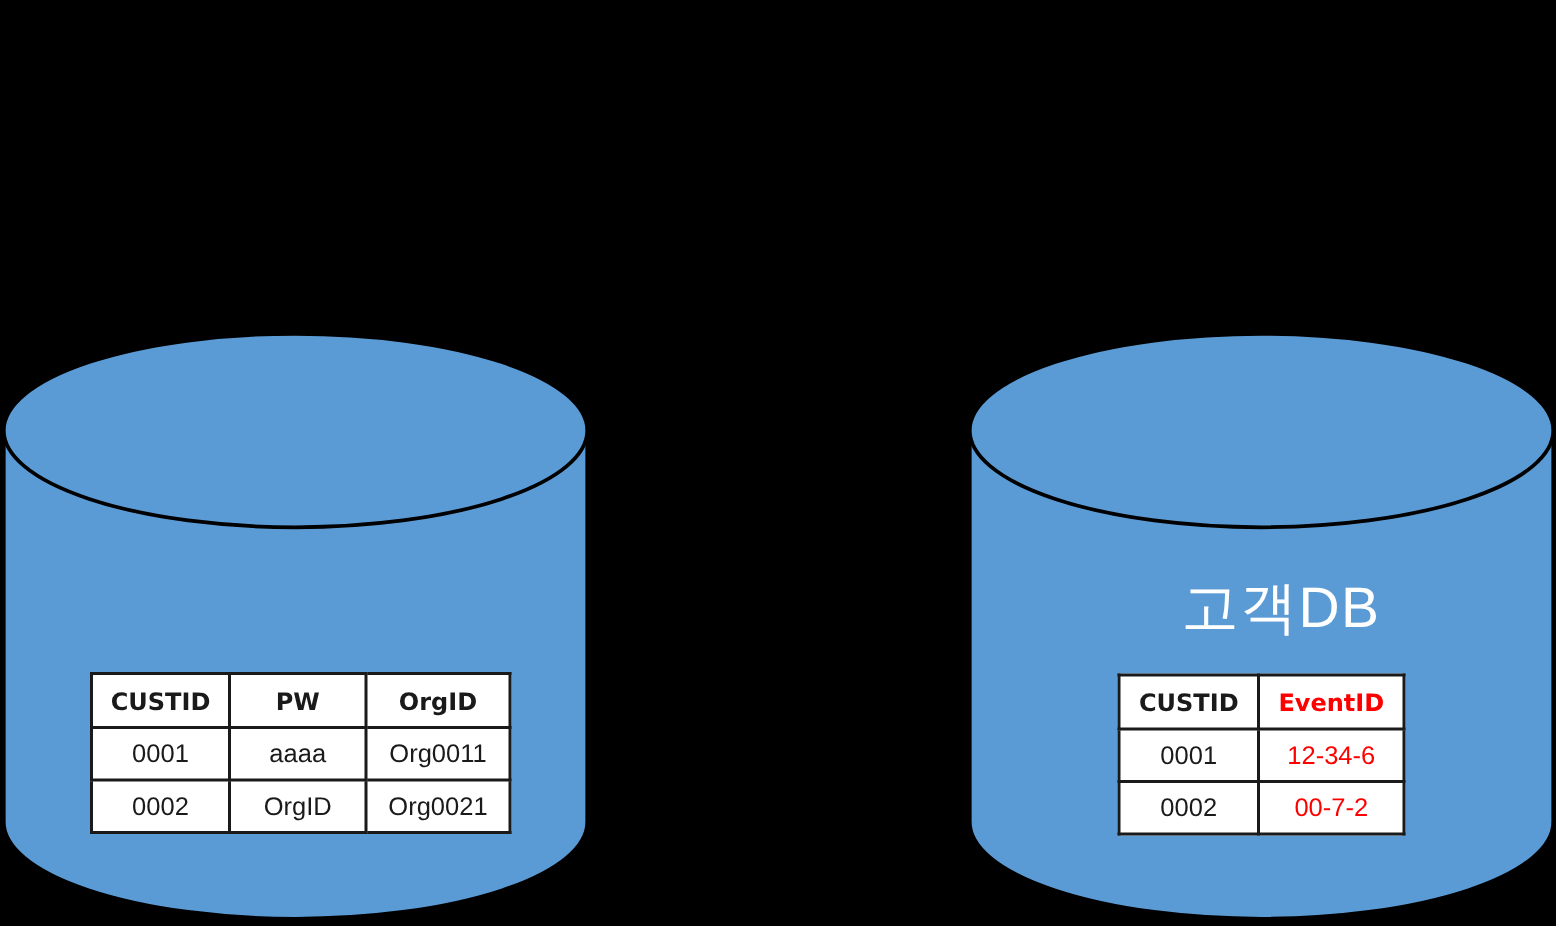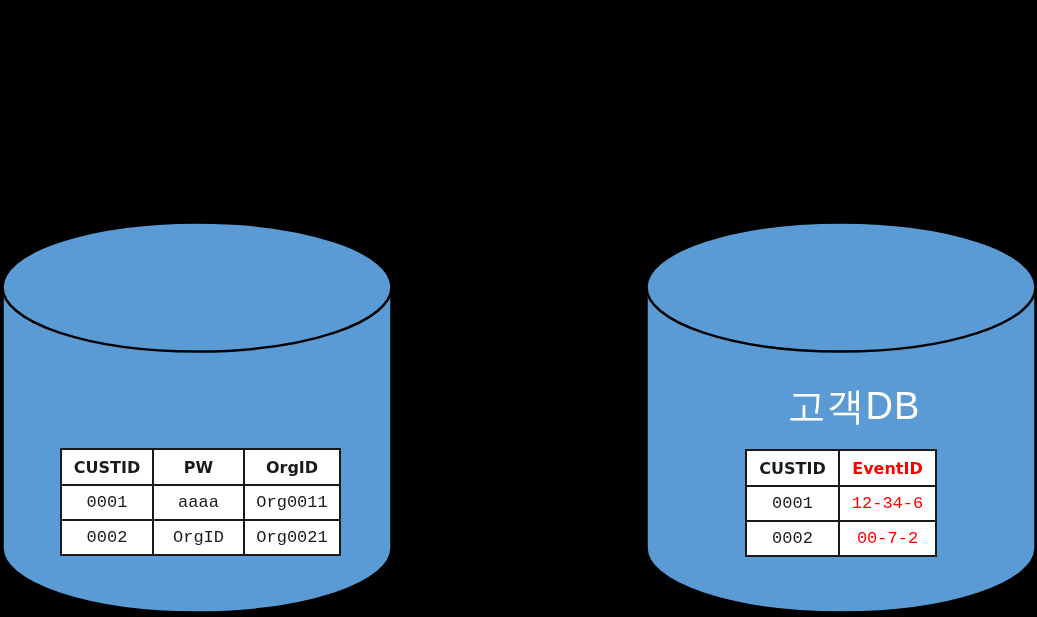--- a/index.html
+++ b/index.html
@@ -48,21 +48,21 @@
   .db-table-left  { left: 60px;  top: 448px; }
   .db-table-right { left: 745px; top: 449px; }
 
   .db-table td {
     border: 2px solid var(--table-border, #1a1a1a);
     text-align: center;
     vertical-align: middle;
     padding: 0;
     background: #fff;
     color: var(--text-dark, #1a1a1a);
-    font-family: Liberation Mono, monospace;
+    font-family: Liberation Sans, sans-serif;
     font-size: 17px;
     height: 33px;
     overflow: hidden;
   }
   .db-table tr.hdr td {
     font-family: "DejaVu Sans", "Liberation Sans", sans-serif;
     font-weight: bold;
     font-size: 16px;
     height: 34px;
   }

